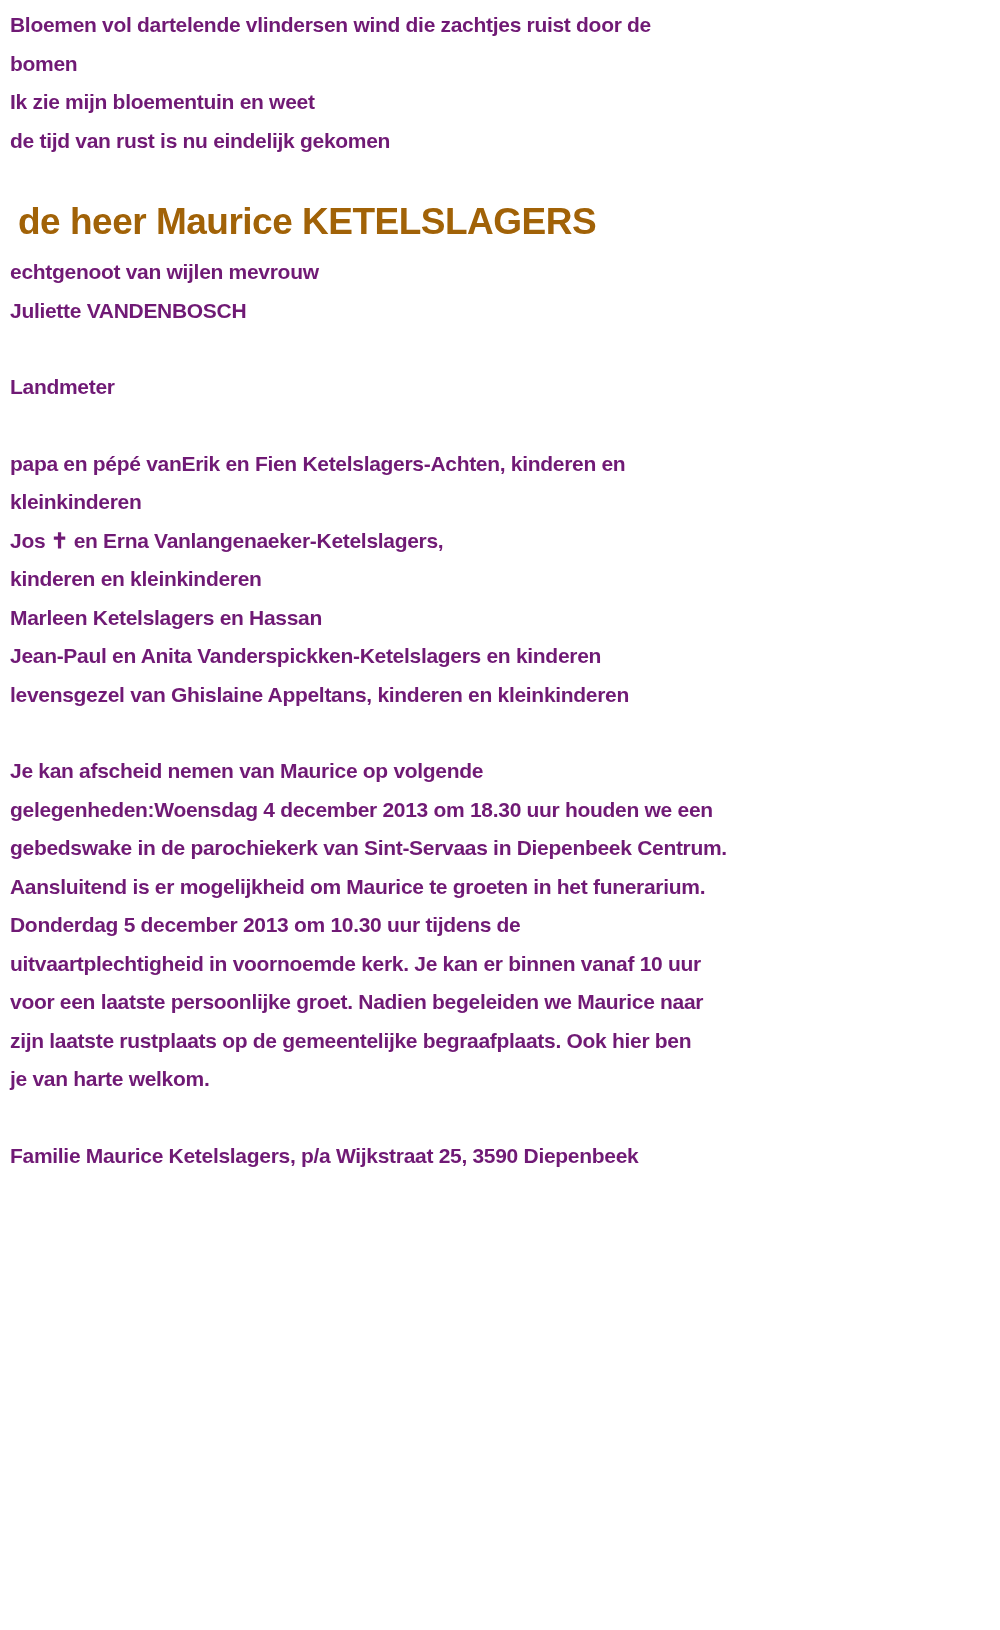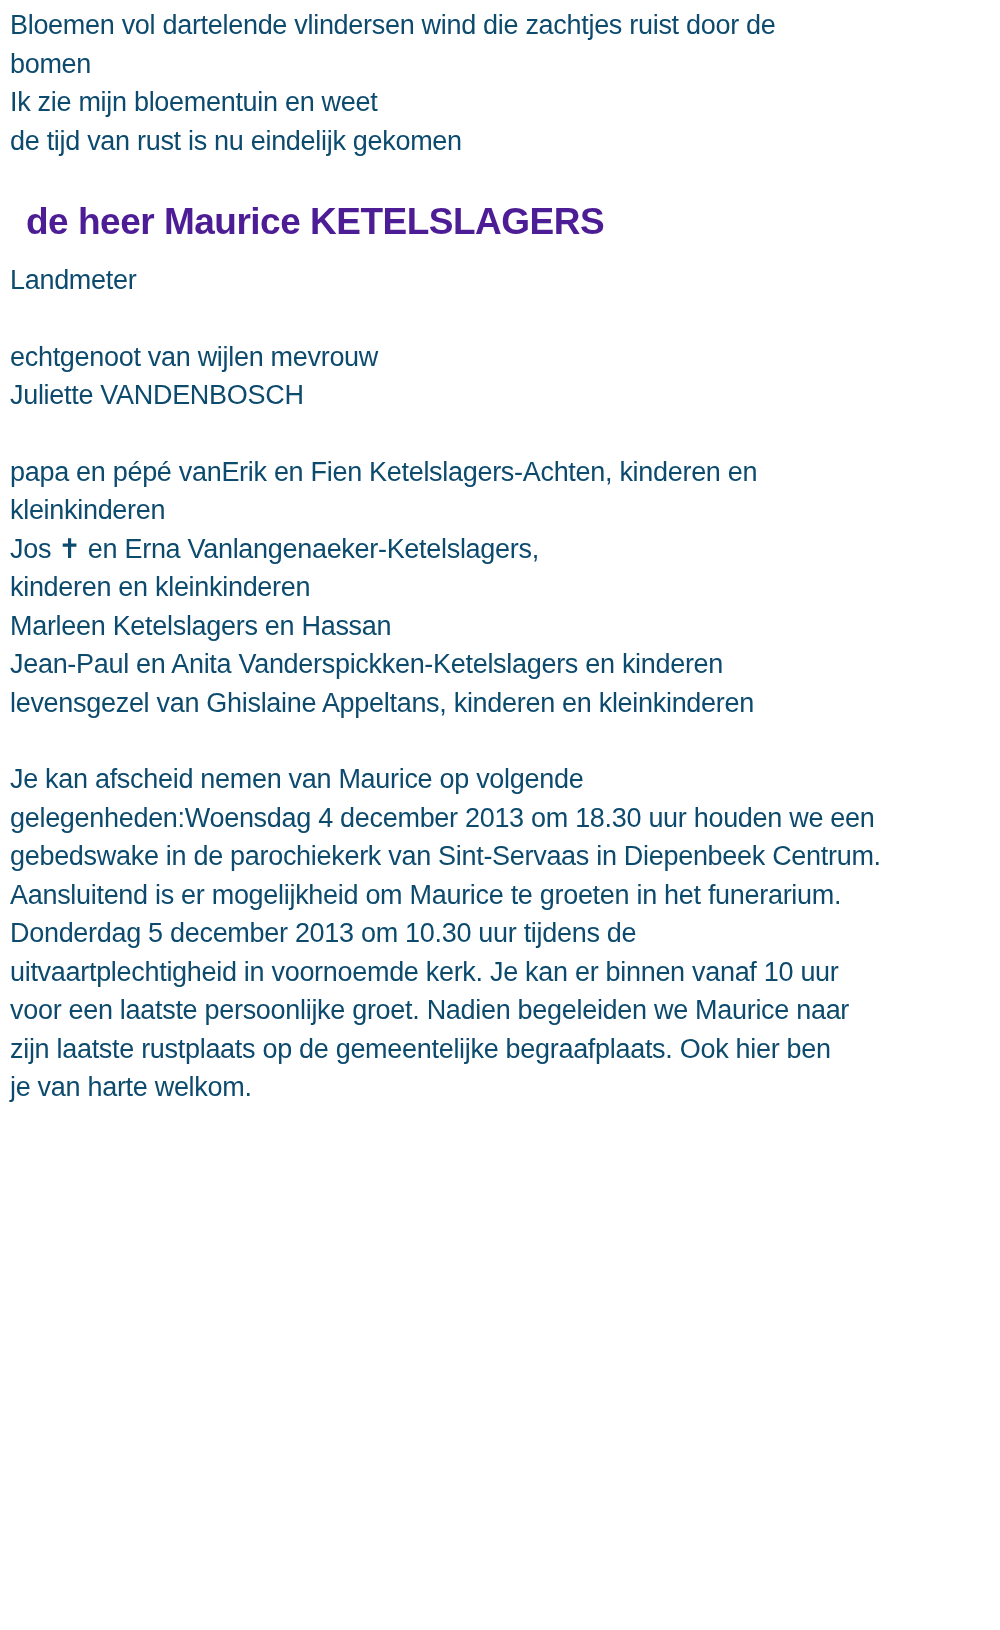--- a/index.html
+++ b/index.html
@@ -11,52 +11,53 @@
     width: 1000px;
     height: 1630px;
     overflow: hidden;
     font-family: "Liberation Sans", sans-serif;
   }
   .doc {
     padding: 6px 8px 0 10px;
   }
   .body-text {
     margin: 0 0 38px 0;
-    font-size: 27px;
+    font-size: 21px;
     line-height: 38.5px;
-    color: #0c4a6e;
+    color: #701a75;
     letter-spacing: -0.3px;
     white-space: pre-line;
+    font-weight: bold;
   }
   .title {
-    margin: 16px;
+    margin: 8px;
     font-size: 37px;
     line-height: 47px;
     font-weight: 700;
-    color: #4c1d95;
+    color: #a16207;
     letter-spacing: -0.5px;
     white-space: pre-line;
   }
 </style>
 </head>
 <body>
 
 <div class="doc">
 
   <p class="body-text">Bloemen vol dartelende vlindersen wind die zachtjes ruist door de
 bomen
 Ik zie mijn bloementuin en weet
 de tijd van rust is nu eindelijk gekomen</p>
 
   <h1 class="title">de heer Maurice KETELSLAGERS</h1>
 
-  <p class="body-text">Landmeter</p>
-
   <p class="body-text">echtgenoot van wijlen mevrouw
 Juliette VANDENBOSCH</p>
+
+  <p class="body-text">Landmeter</p>
 
 
   <p class="body-text">papa en pépé vanErik en Fien Ketelslagers-Achten, kinderen en
 kleinkinderen
 Jos ✝ en Erna Vanlangenaeker-Ketelslagers,
 kinderen en kleinkinderen
 Marleen Ketelslagers en Hassan
 Jean-Paul en Anita Vanderspickken-Ketelslagers en kinderen
 levensgezel van Ghislaine Appeltans, kinderen en kleinkinderen</p>
 
@@ -64,15 +65,16 @@
 gelegenheden:Woensdag 4 december 2013 om 18.30 uur houden we een
 gebedswake in de parochiekerk van Sint-Servaas in Diepenbeek Centrum.
 Aansluitend is er mogelijkheid om Maurice te groeten in het funerarium.
 Donderdag 5 december 2013 om 10.30 uur tijdens de
 uitvaartplechtigheid in voornoemde kerk. Je kan er binnen vanaf 10 uur
 voor een laatste persoonlijke groet. Nadien begeleiden we Maurice naar
 zijn laatste rustplaats op de gemeentelijke begraafplaats. Ook hier ben
 je van harte welkom.</p>
 
 
+  <p class="body-text">Familie Maurice Ketelslagers, p/a Wijkstraat 25, 3590 Diepenbeek</p>
 
 
 </div>
 
 </body></html>

